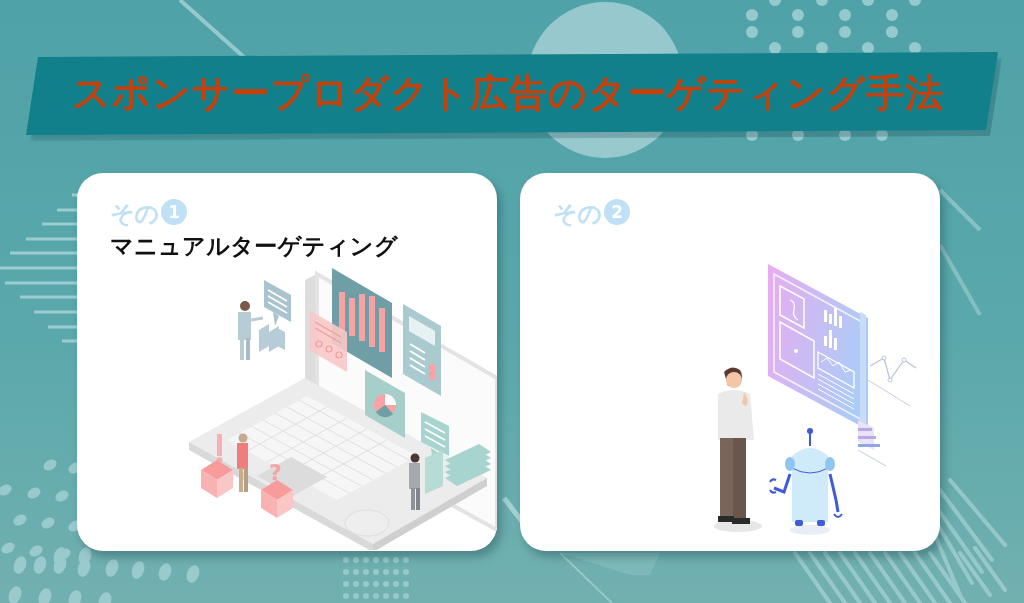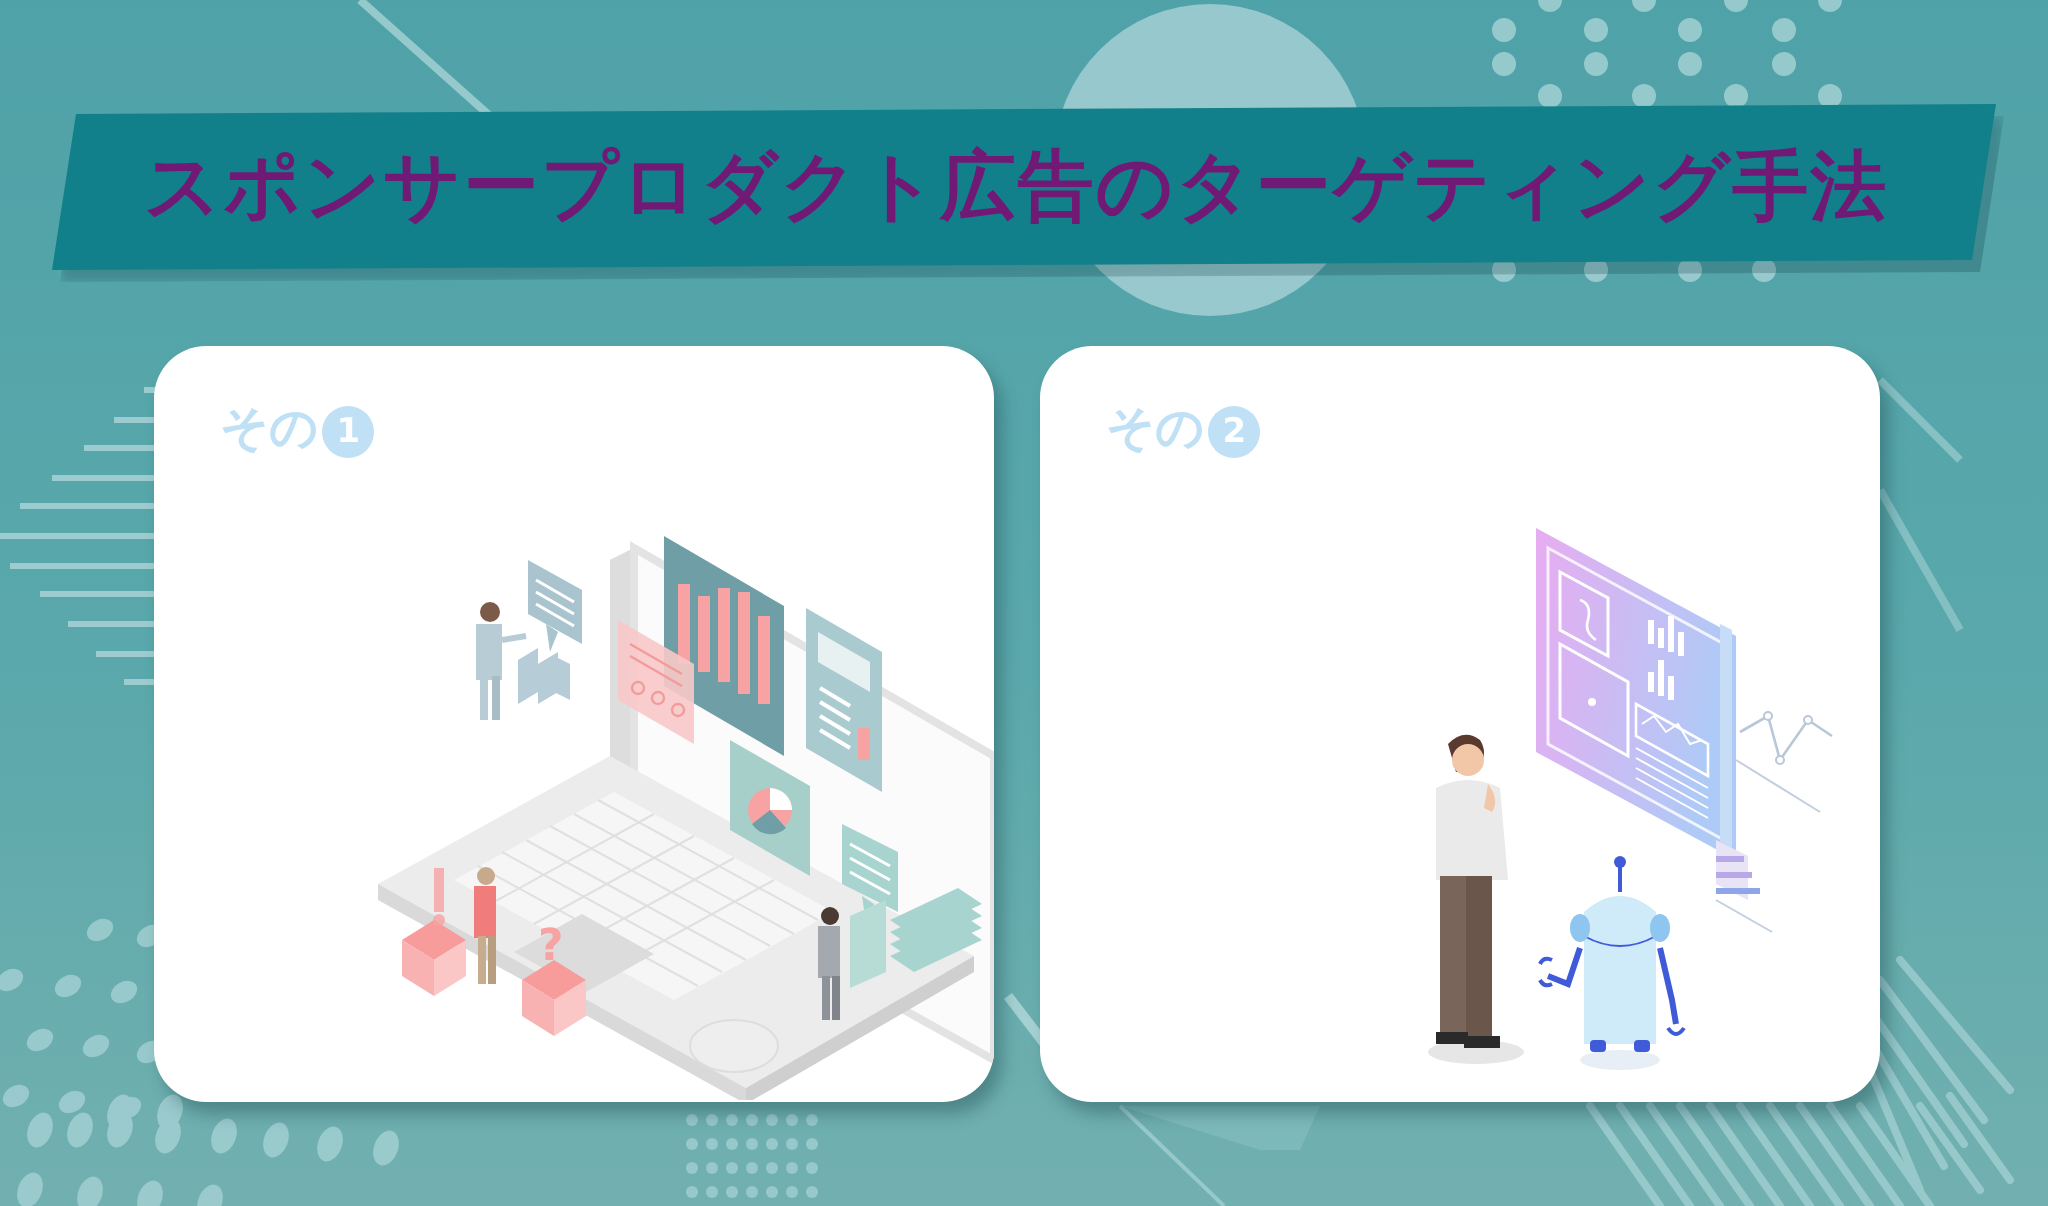--- a/index.html
+++ b/index.html
@@ -27,21 +27,21 @@
     width: 972px; height: 83px;
     background: rgba(0,40,50,0.22);
     clip-path: polygon(12px 5px, 972px 0px, 960px 78px, 0px 83px);
     filter: blur(3px);
   }
   .banner-title {
     position: absolute;
     left: 26px; top: 52px;
     width: 972px; height: 83px;
     display: flex; align-items: center; justify-content: center;
-    color: #701a75;
+    color: #c2410c;
     font-family: "DejaVu Sans", sans-serif;
     font-weight: bold;
     font-size: 38px;
     letter-spacing: 1px;
     white-space: nowrap;
     padding-right: 8px;
   }
 
   
   .card {
@@ -52,21 +52,21 @@
     border-radius: 26px;
     box-shadow: 4px 6px 8px rgba(20,60,65,0.35);
     overflow: hidden;
   }
   .card-1 { left: 77px; }
   .card-2 { left: 520px; }
 
   .card-kicker {
     position: absolute;
     left: 33px; top: 26px;
-    display: flex; align-items: flex-end;
+    display: flex; align-items: flex-start;
     color: #bfe0f5;
     font-weight: bold;
     font-size: 24px;
     line-height: 30px;
   }
   .kicker-num {
     display: inline-flex; align-items: center; justify-content: center;
     width: 26px; height: 26px;
     border-radius: 50%;
     background: #bfe0f5;
@@ -229,20 +229,21 @@
 
 <div class="banner-shadow"></div>
 <div class="banner"></div>
 <h1 class="banner-title">スポンサープロダクト広告のターゲティング手法</h1>
 
 <div class="card card-1">
   <div class="card-kicker">
     <span>その</span>
     <span class="kicker-num">1</span>
   </div>
+  <div class="card-heading">マニュアルターゲティング</div>
 
   <svg class="illustration illus-1" viewBox="0 0 310 290">
 
     <polygon points="118,20 130,14 330,130 320,136" fill="#e6e6e6"></polygon>
     <polygon points="118,20 130,14 130,190 118,196" fill="#dddddd"></polygon>
     <polygon points="130,14 310,118 310,270 130,170" fill="#fbfbfb" stroke="#e3e3e3" stroke-width="4"></polygon>
 
     <polygon points="2,182 118,118 300,218 186,284" fill="#ececec"></polygon>
     <polygon points="2,182 186,284 186,292 2,190" fill="#d9d9d9"></polygon>
     <polygon points="186,284 300,218 300,226 186,292" fill="#cfcfcf"></polygon>

